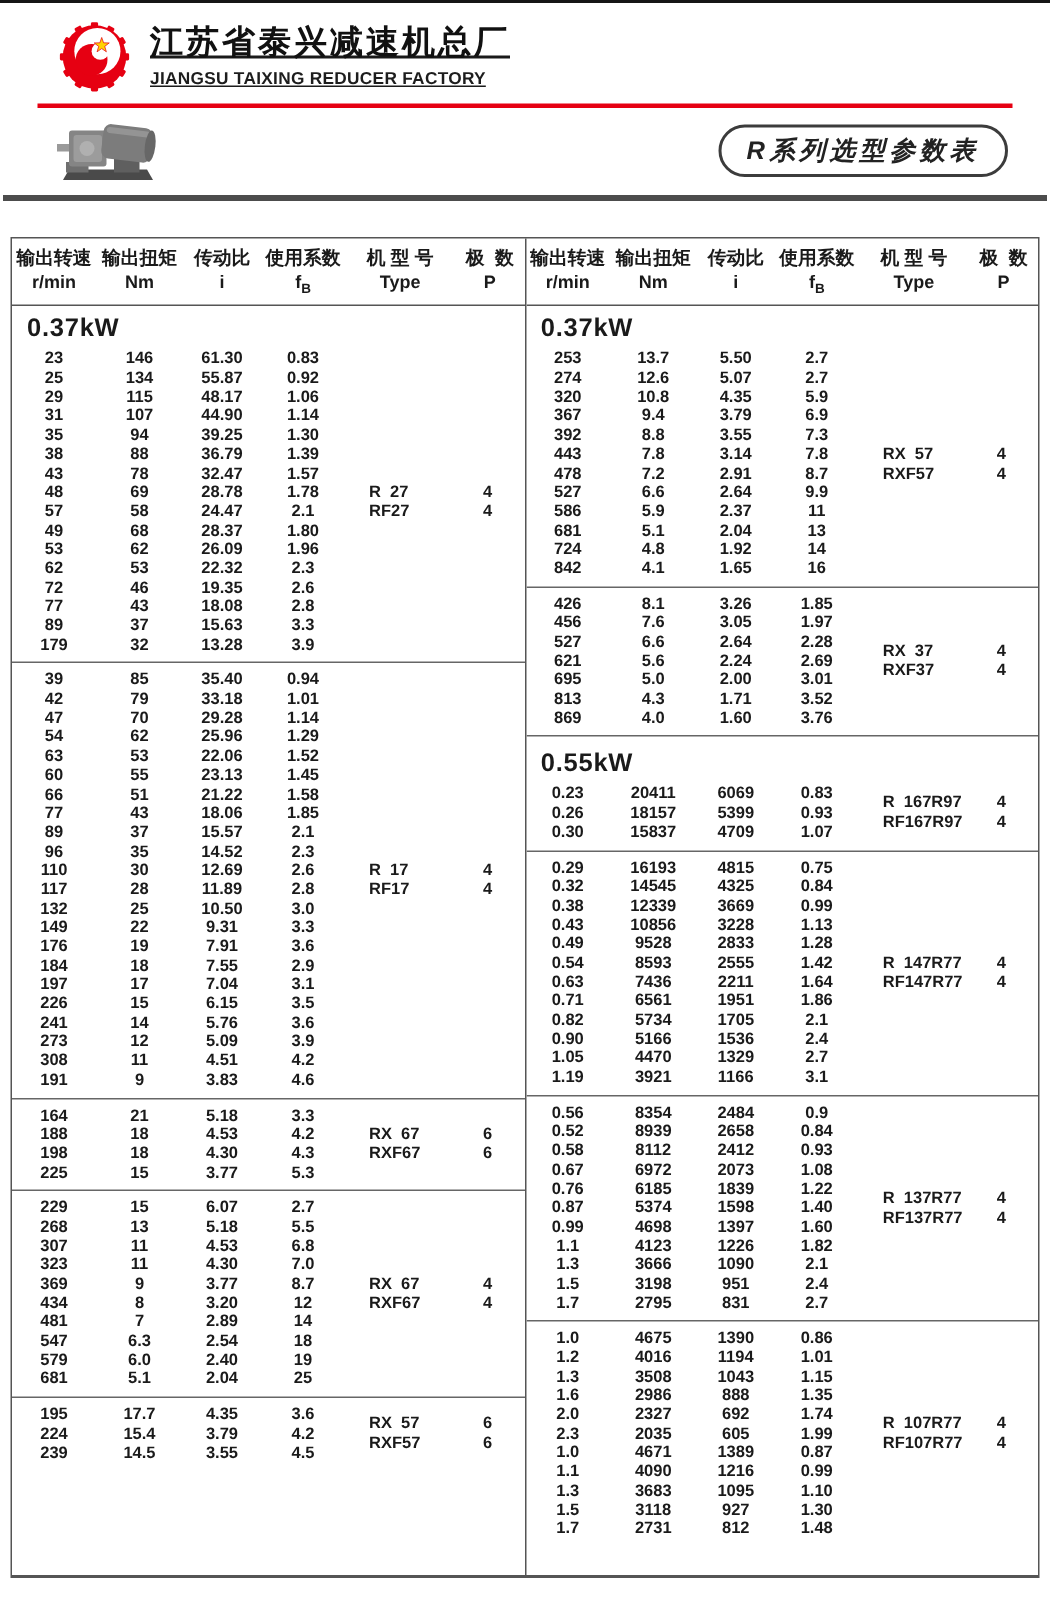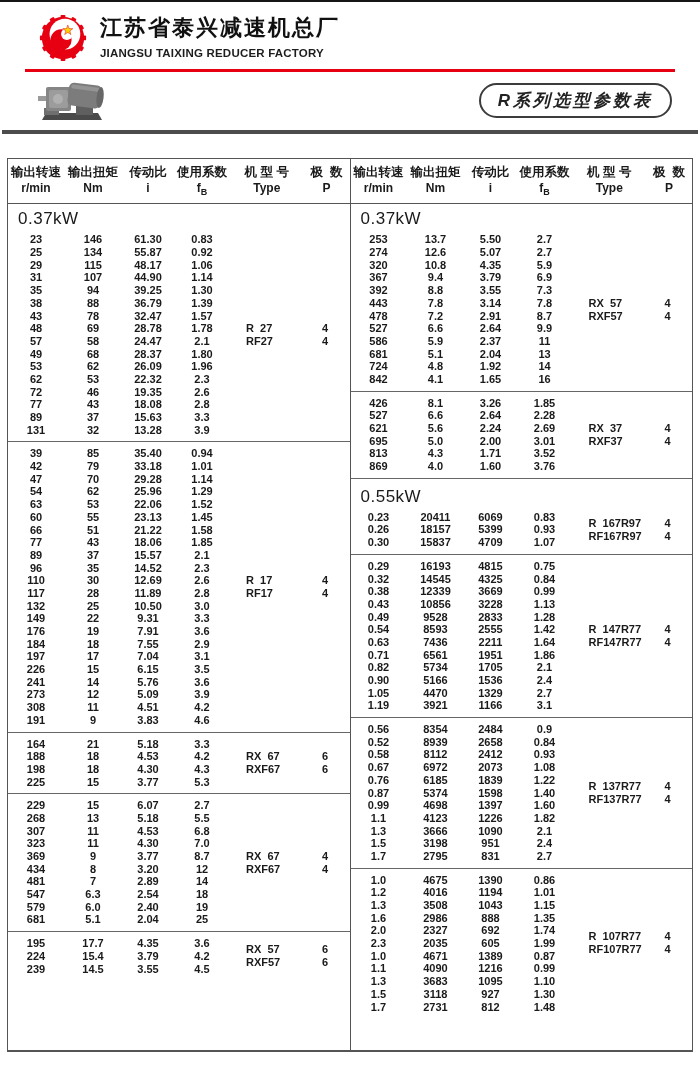--- a/index.html
+++ b/index.html
@@ -1,21 +1,21 @@
 <!DOCTYPE html>
 <html><head>
 <meta charset="utf-8">
 <style>
   html,body{margin:0;padding:0;}
   body{
     width:700px;height:1068px;background:#ffffff;overflow:hidden;
     font-family:"Liberation Sans",sans-serif;color:#1a1a1a;position:relative;
   }
   .topline{height:2px;background:#161616;}
-  .brand{display:flex;align-items:flex-start;gap:12px;padding:9px 4px 0 38px;}
+  .brand{display:flex;align-items:flex-start;gap:12px;padding:9px 4px 0 38px;text-decoration:underline;}
   .logo svg{width:50px;height:52px;display:block;}
   .brand-text{padding-top:2px;}
   .brand-cn{font-size:22px;font-weight:bold;letter-spacing:2px;color:#111;}
   .brand-en{font-size:11.5px;font-weight:bold;margin-top:4px;letter-spacing:0.2px;color:#1d1d1d;}
   .redline{height:3px;background:#e60012;margin:6px 25px 0;}
   .subhead{position:relative;height:56px;margin-top:2px;text-align:center;}
   .motor{position:absolute;left:36px;top:3px;}
   .badge{
     position:absolute;right:28px;top:9px;border:2px solid #3c3c3c;border-radius:18px;
     padding:4px 17px;font-size:17px;font-weight:bold;font-style:italic;letter-spacing:3px;color:#222;
@@ -25,21 +25,21 @@
     display:flex;margin:24px 7px 0;height:894px;box-sizing:border-box;
     border:1.5px solid #555;border-bottom-width:2.5px;
   }
   .panel{flex:1;position:relative;box-sizing:border-box;overflow:hidden;}
   .panel-left{border-right:1.5px solid #555;}
   .colhead{display:grid;grid-template-columns:56px 58px 52px 56px 1fr 46px;padding:5px 0 3px;border-bottom:1.5px solid #555;}
   .ch{text-align:center;}
   .ch-cn{font-size:12.5px;font-weight:bold;line-height:17px;white-space:pre;}
   .ch-unit{font-size:12px;font-weight:bold;line-height:15px;}
   .ch-unit sub{font-size:9px;}
-  .power{font-size:17px;font-weight:400;padding:5px 0 2px 10px;letter-spacing:0.5px;}
+  .power{font-size:17px;font-weight:700;padding:5px 0 2px 10px;letter-spacing:0.5px;}
   .block{position:relative;padding:2px 0;}
   .row{display:grid;grid-template-columns:56px 58px 52px 56px;height:12.7px;}
   .cell{text-align:center;font-size:11px;font-weight:bold;line-height:12.7px;}
   .typebox{position:absolute;left:222px;top:0;bottom:0;right:0;display:flex;flex-direction:column;justify-content:center;}
   .type-line{position:relative;height:13px;}
   .type-name{position:absolute;left:16px;font-size:11px;font-weight:bold;white-space:pre;line-height:13px;}
   .type-poles{position:absolute;left:84px;width:22px;text-align:center;font-size:11px;font-weight:bold;line-height:13px;}
   .divider{height:1px;background:#666;margin:3px 0;}
 </style>
 </head>
@@ -216,21 +216,21 @@
             <span class="cell c2">18.08</span>
             <span class="cell c3">2.8</span>
           </div>
           <div class="row">
             <span class="cell c0">89</span>
             <span class="cell c1">37</span>
             <span class="cell c2">15.63</span>
             <span class="cell c3">3.3</span>
           </div>
           <div class="row">
-            <span class="cell c0">131</span>
+            <span class="cell c0">179</span>
             <span class="cell c1">32</span>
             <span class="cell c2">13.28</span>
             <span class="cell c3">3.9</span>
           </div>
           <div class="typebox">
             <div class="type-line">
               <span class="type-name">R  27</span>
               <span class="type-poles">4</span>
             </div>
             <div class="type-line">
@@ -643,20 +643,26 @@
         </div>
         <div class="divider"></div>
         <div class="block">
           <div class="row">
             <span class="cell c0">426</span>
             <span class="cell c1">8.1</span>
             <span class="cell c2">3.26</span>
             <span class="cell c3">1.85</span>
           </div>
           <div class="row">
+            <span class="cell c0">456</span>
+            <span class="cell c1">7.6</span>
+            <span class="cell c2">3.05</span>
+            <span class="cell c3">1.97</span>
+          </div>
+          <div class="row">
             <span class="cell c0">527</span>
             <span class="cell c1">6.6</span>
             <span class="cell c2">2.64</span>
             <span class="cell c3">2.28</span>
           </div>
           <div class="row">
             <span class="cell c0">621</span>
             <span class="cell c1">5.6</span>
             <span class="cell c2">2.24</span>
             <span class="cell c3">2.69</span>

